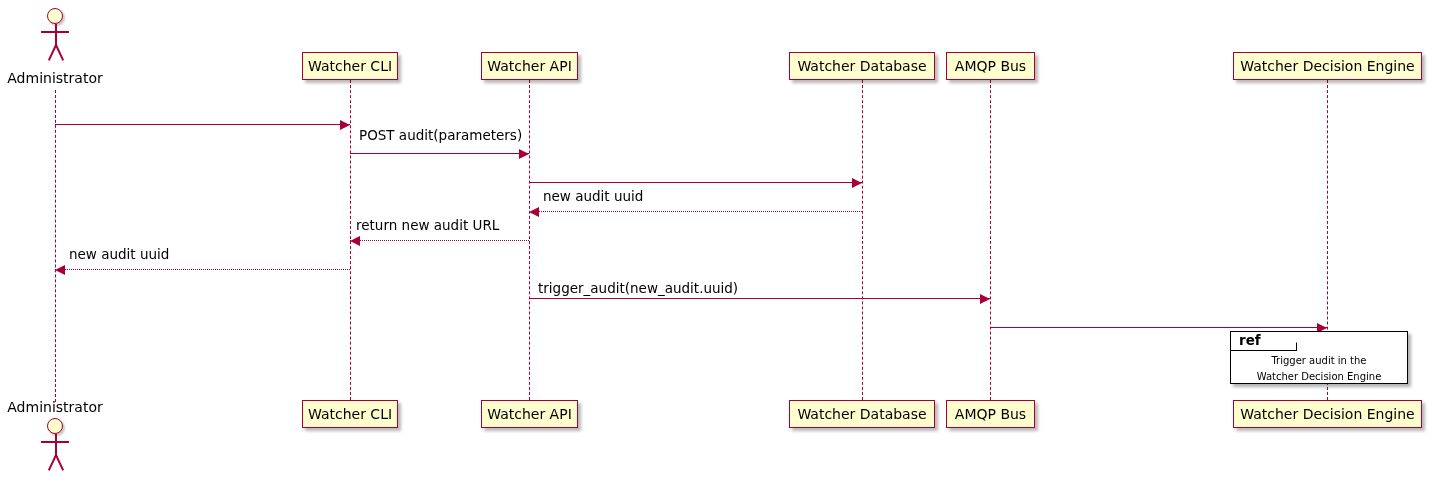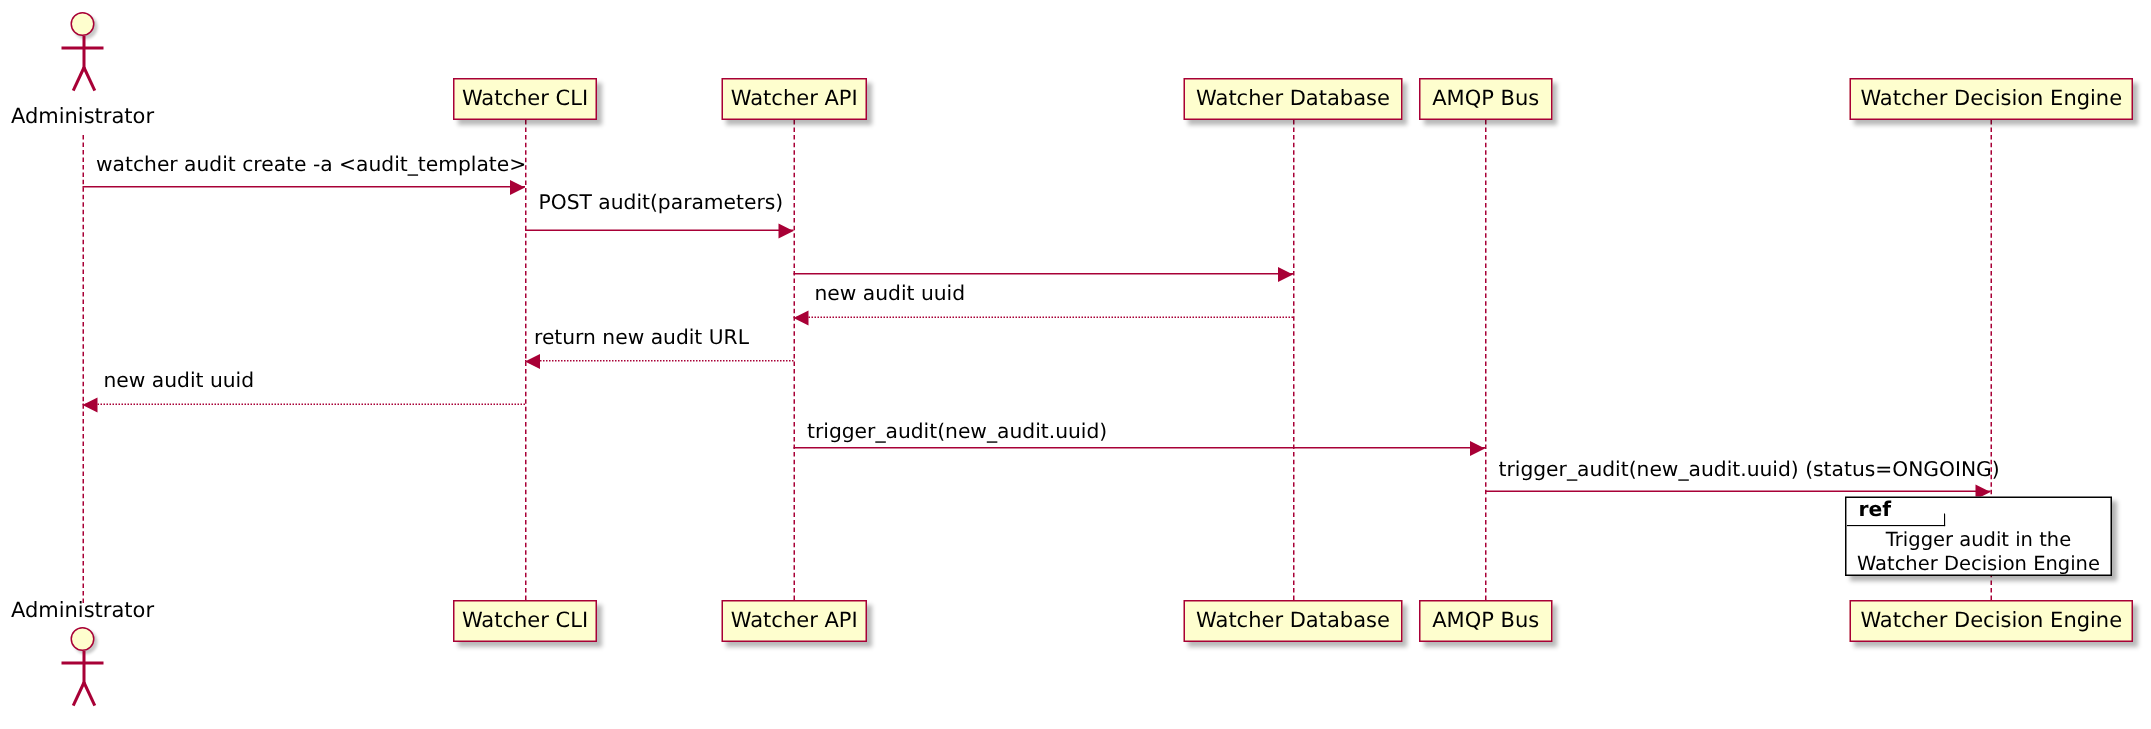--- a/index.html
+++ b/index.html
@@ -156,21 +156,21 @@
     font-weight: bold;
     color: #000000;
     line-height: 1;
   }
   .ref-body {
     position: absolute;
     left: 0;
     top: 21px;
     width: 100%;
     text-align: center;
-    font-size: 13px;
+    font-size: 10px;
     color: #000000;
     line-height: 16px;
   }
 </style>
 </head>
 <body>
 
 <div id="diagram">
     <div class="lifeline" style="left: 55px; top: 90px; height: 312px;"></div>
     <div class="actor" style="left: 39px; top: 8px; width: 32px; height: 56px;">
@@ -199,41 +199,39 @@
     <div class="participant" style="left: 789px; top: 52px; width: 146px;">Watcher Database</div>
     <div class="participant" style="left: 789px; top: 400px; width: 146px;">Watcher Database</div>
     <div class="lifeline" style="left: 990px; top: 80px; height: 320px;"></div>
     <div class="participant" style="left: 946px; top: 52px; width: 89px;">AMQP Bus</div>
     <div class="participant" style="left: 946px; top: 400px; width: 89px;">AMQP Bus</div>
     <div class="lifeline" style="left: 1327px; top: 80px; height: 320px;"></div>
     <div class="participant" style="left: 1233px; top: 52px; width: 189px;">Watcher Decision Engine</div>
     <div class="participant" style="left: 1233px; top: 400px; width: 189px;">Watcher Decision Engine</div>
     <div class="msg-line" style="left: 55px; top: 124px; width: 295px;"></div>
     <div class="msg-head right" style="top: 120px; left: 340px;"></div>
-    <div class="msg-label" style="left: 64px; top: 104px;">watcher audit create -a &lt;audit_template&gt;</div>
     <div class="msg-line" style="left: 350px; top: 153px; width: 179px;"></div>
     <div class="msg-head right" style="top: 149px; left: 519px;"></div>
     <div class="msg-label" style="left: 359px; top: 129px;">POST audit(parameters)</div>
     <div class="msg-line" style="left: 529px; top: 182px; width: 333px;"></div>
     <div class="msg-head right" style="top: 178px; left: 852px;"></div>
     <div class="msg-line dotted" style="left: 529px; top: 211px; width: 333px;"></div>
     <div class="msg-head left" style="top: 207px; left: 529px;"></div>
     <div class="msg-label" style="left: 543px; top: 190px;">new audit uuid</div>
     <div class="msg-line dotted" style="left: 350px; top: 240px; width: 179px;"></div>
     <div class="msg-head left" style="top: 236px; left: 350px;"></div>
     <div class="msg-label" style="left: 356px; top: 219px;">return new audit URL</div>
     <div class="msg-line dotted" style="left: 55px; top: 269px; width: 295px;"></div>
     <div class="msg-head left" style="top: 265px; left: 55px;"></div>
     <div class="msg-label" style="left: 69px; top: 248px;">new audit uuid</div>
     <div class="msg-line" style="left: 529px; top: 298px; width: 461px;"></div>
     <div class="msg-head right" style="top: 294px; left: 980px;"></div>
     <div class="msg-label" style="left: 538px; top: 282px;">trigger_audit(new_audit.uuid)</div>
     <div class="msg-line" style="left: 990px; top: 327px; width: 337px;"></div>
     <div class="msg-head right" style="top: 323px; left: 1317px;"></div>
-    <div class="msg-label" style="left: 999px; top: 307px;">trigger_audit(new_audit.uuid) (status=ONGOING)</div>
     <div class="ref-box" style="left: 1230px; top: 331px; width: 178px; height: 53px;">
       <div class="ref-tab" style="width: 66px;">
         <span class="ref-tab-label">ref</span>
       </div>
       <div class="ref-body">
         <div>Trigger audit in the</div>
         <div>Watcher Decision Engine</div>
       </div>
     </div>
   </div>

